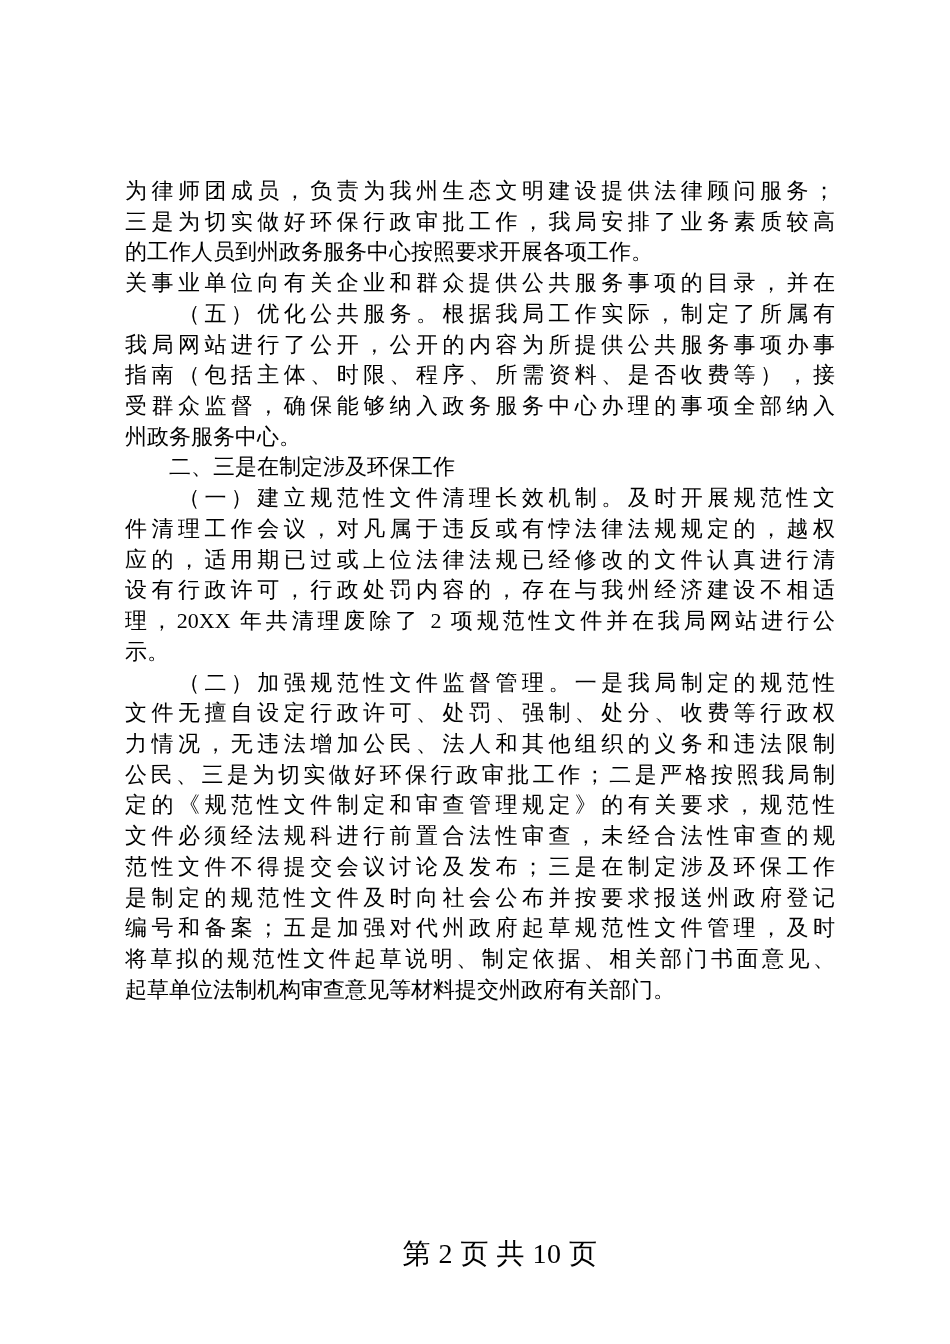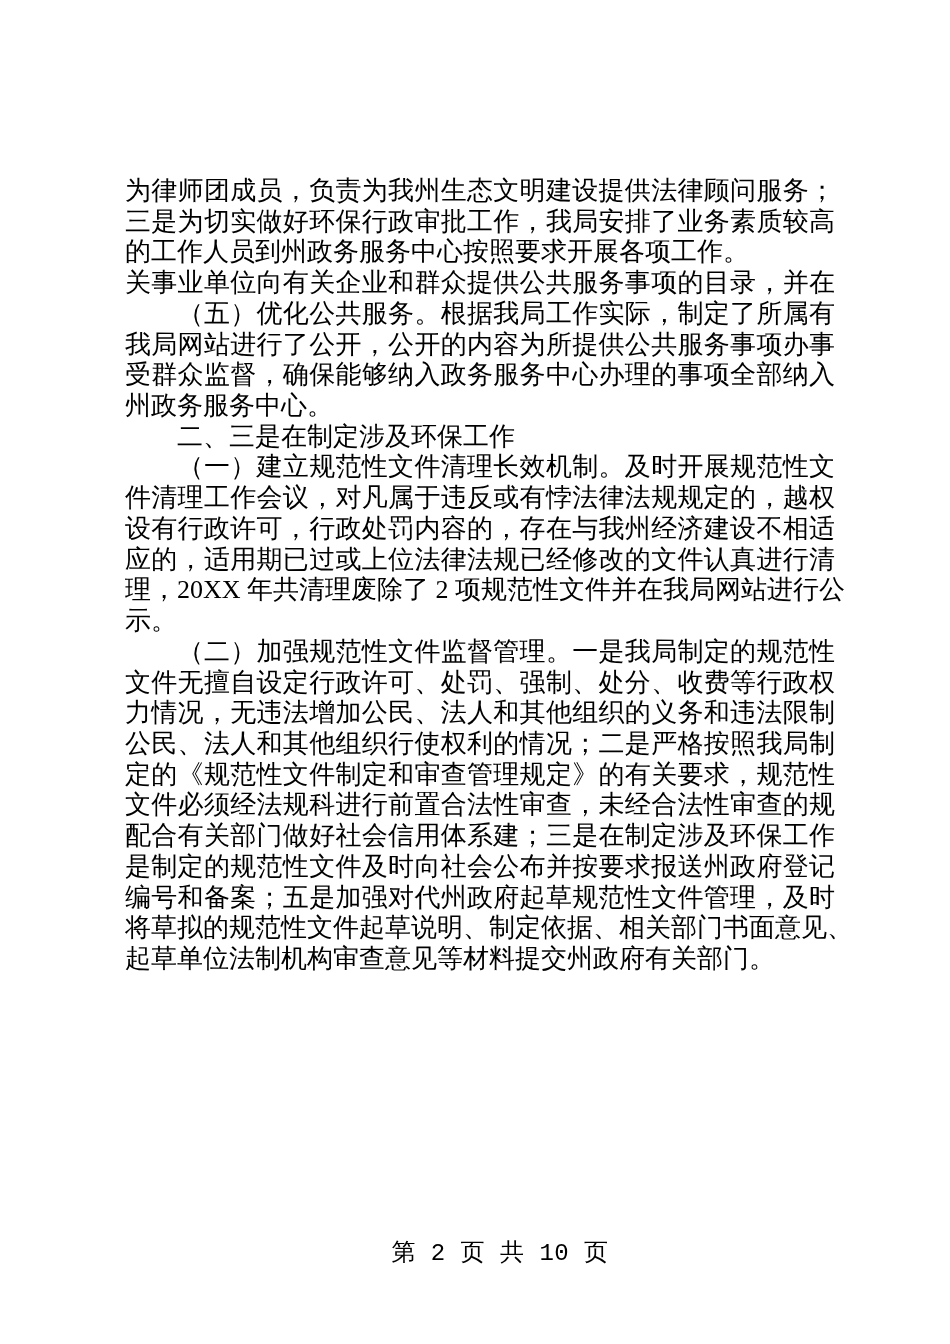--- a/index.html
+++ b/index.html
@@ -20,83 +20,83 @@
     position: absolute;
     left: 125px;
     top: 176px;
     width: 710px;
   }
   .para {
     margin: 0;
     padding: 0;
   }
   .line {
-    font-size: 26px;
+    font-size: 22px;
     line-height: 30.72px;
     height: 30.72px;
     white-space: pre;
     font-kerning: none;
     text-align: justify;
     text-align-last: justify;
     text-justify: inter-character;
   }
   .line.last {
     text-align: left;
     text-align-last: left;
   }
   .footer {
     position: absolute;
     top: 1242px;
     left: 0;
     width: 100%;
     text-align: center;
     text-indent: 50px;
-    font-size: 24px;
+    font-size: 28px;
     line-height: 24px;
     letter-spacing: 0.5px;
     color: #000000;
-    font-family: Liberation Mono, monospace;
   }
 </style>
 </head>
 <body>
 
 <div class="page">
   <div class="content">
       <div class="para">
         <div class="line">为律师团成员，负责为我州生态文明建设提供法律顾问服务；</div>
         <div class="line">三是为切实做好环保行政审批工作，我局安排了业务素质较高</div>
         <div class="line last">的工作人员到州政务服务中心按照要求开展各项工作。</div>
       </div>
       <div class="para">
         <div class="line">关事业单位向有关企业和群众提供公共服务事项的目录，并在</div>
         <div class="line">　　（五）优化公共服务。根据我局工作实际，制定了所属有</div>
         <div class="line">我局网站进行了公开，公开的内容为所提供公共服务事项办事</div>
+        <div class="line">指南（包括主体、时限、程序、所需资料、是否收费等），接</div>
         <div class="line">受群众监督，确保能够纳入政务服务中心办理的事项全部纳入</div>
         <div class="line last">州政务服务中心。</div>
       </div>
       <div class="para">
         <div class="line last">　　二、三是在制定涉及环保工作</div>
       </div>
       <div class="para">
         <div class="line">　　（一）建立规范性文件清理长效机制。及时开展规范性文</div>
         <div class="line">件清理工作会议，对凡属于违反或有悖法律法规规定的，越权</div>
+        <div class="line">应的，适用期已过或上位法律法规已经修改的文件认真进行清</div>
         <div class="line">设有行政许可，行政处罚内容的，存在与我州经济建设不相适</div>
-        <div class="line">应的，适用期已过或上位法律法规已经修改的文件认真进行清</div>
         <div class="line">理，20XX 年共清理废除了 2 项规范性文件并在我局网站进行公</div>
         <div class="line last">示。</div>
       </div>
       <div class="para">
         <div class="line">　　（二）加强规范性文件监督管理。一是我局制定的规范性</div>
         <div class="line">文件无擅自设定行政许可、处罚、强制、处分、收费等行政权</div>
         <div class="line">力情况，无违法增加公民、法人和其他组织的义务和违法限制</div>
-        <div class="line">公民、法人和其他组织行使权利的情况；二是严格按照我局制</div>
+        <div class="line">公民、三是为切实做好环保行政审批工作；二是严格按照我局制</div>
         <div class="line">定的《规范性文件制定和审查管理规定》的有关要求，规范性</div>
         <div class="line">文件必须经法规科进行前置合法性审查，未经合法性审查的规</div>
-        <div class="line">配合有关部门做好社会信用体系建；三是在制定涉及环保工作</div>
+        <div class="line">范性文件不得提交会议讨论及发布；三是在制定涉及环保工作</div>
         <div class="line">是制定的规范性文件及时向社会公布并按要求报送州政府登记</div>
         <div class="line">编号和备案；五是加强对代州政府起草规范性文件管理，及时</div>
         <div class="line">将草拟的规范性文件起草说明、制定依据、相关部门书面意见、</div>
         <div class="line last">起草单位法制机构审查意见等材料提交州政府有关部门。</div>
       </div>
     </div>
   <div class="footer">第 2 页 共 10 页</div>
 </div>
 
 </body></html>

